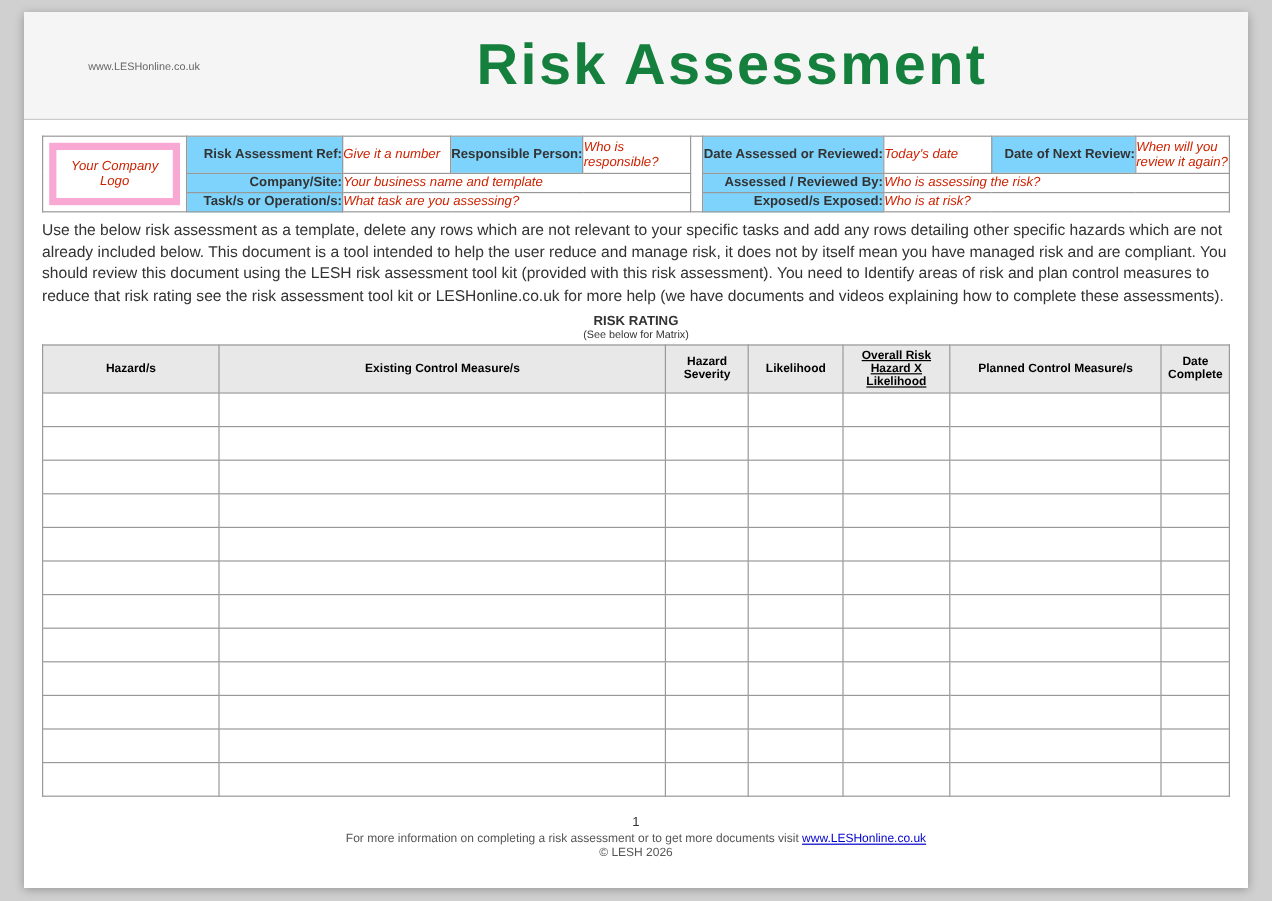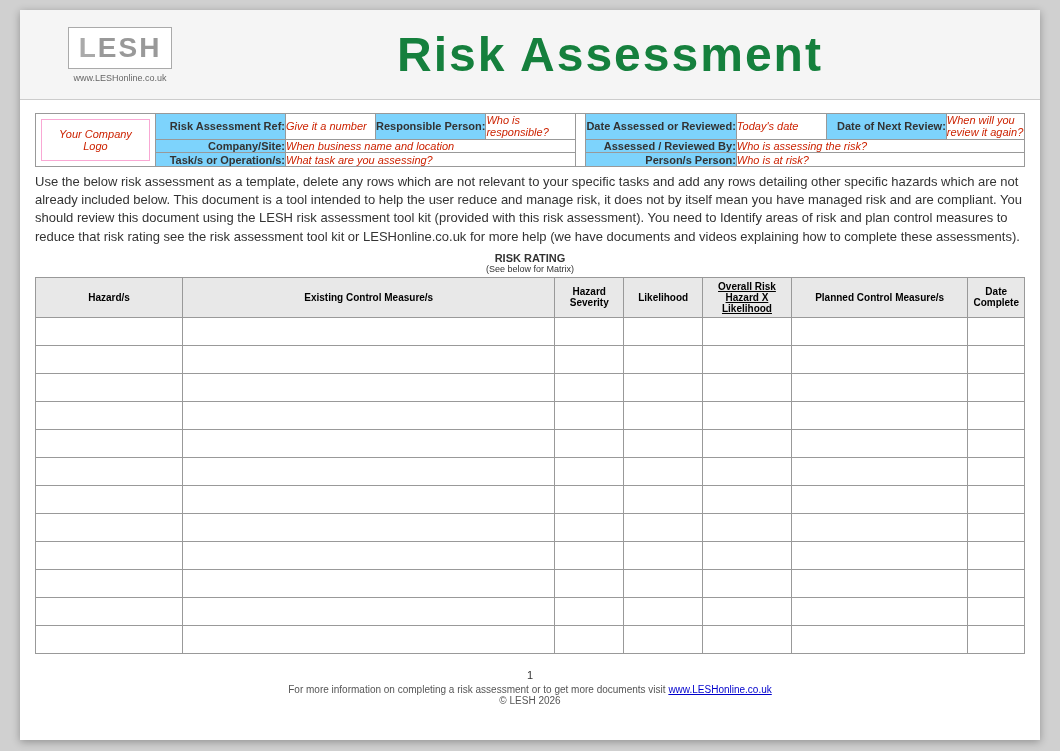--- a/index.html
+++ b/index.html
@@ -62,21 +62,21 @@
       color: #15803d;
       font-weight: bold;
       letter-spacing: 2px;
     }
 
     
     .main-content {
       padding: 8px 15px;
     }
     .logo-cell-inner {
-      border: 1px solid #f9a8d4;
+      border: 6px solid #f9a8d4;
       padding: 8px 4px;
       color: #cc2200;
       font-style: italic;
     }
 
     
     .description-text {
       font-size: 13px;
       color: #333;
       margin: 6px 0;
@@ -167,25 +167,20 @@
       padding: 0;
     }
   </style>
 </head>
 <body>
 
 <div class="page">
 
   <div class="header">
     <div class="logo-area">
-      <div class="logo-box">
-        <span class="logo-text">
-          <span style="color:#aaa;">L</span><span style="color:#999;">E</span><span style="color:#999;">S</span><span style="color:#999;">H</span>
-        </span>
-      </div>
       <span class="logo-url">www.LESHonline.co.uk</span>
     </div>
     <div class="header-title">Risk Assessment</div>
   </div>
 
   <div class="main-content">
 
     <table class="outer-info-table">
       <tbody>
           <tr>
@@ -212,35 +207,35 @@
           <span class="val-red">Today's date</span>
         </td>
         <td class="lbl" style="width:120px;">Date of Next Review:</td>
         <td>
           <span class="val-red">When will you review it again?</span>
         </td>
       </tr>
       <tr>
         <td class="lbl">Company/Site:</td>
         <td colspan="3">
-          <span class="val-red">When business name and location</span>
+          <span class="val-red">Your business name and template</span>
         </td>
         <td style="border:none; background:#fff;"></td>
         <td class="lbl">Assessed / Reviewed By:</td>
         <td colspan="3">
           <span class="val-red">Who is assessing the risk?</span>
         </td>
       </tr>
       <tr>
         <td class="lbl">Task/s or Operation/s:</td>
         <td colspan="3">
           <span class="val-red">What task are you assessing?</span>
         </td>
         <td style="border:none; background:#fff;"></td>
-        <td class="lbl">Person/s Person:</td>
+        <td class="lbl">Exposed/s Exposed:</td>
         <td colspan="3">
           <span class="val-red">Who is at risk?</span>
         </td>
       </tr>
     </tbody>
       </table>
 
     <div class="description-text">Use the below risk assessment as a template, delete any rows which are not relevant to your specific tasks and add any rows detailing other specific hazards which are not already included below. This document is a tool intended to help the user reduce and manage risk, it does not by itself mean you have managed risk and are compliant. You should review this document using the LESH risk assessment tool kit (provided with this risk assessment). You need to Identify areas of risk and plan control measures to reduce that risk rating see the risk assessment tool kit or LESHonline.co.uk for more help (we have documents and videos explaining how to complete these assessments).</div>
 
     <div class="risk-rating-header">RISK RATING</div>

